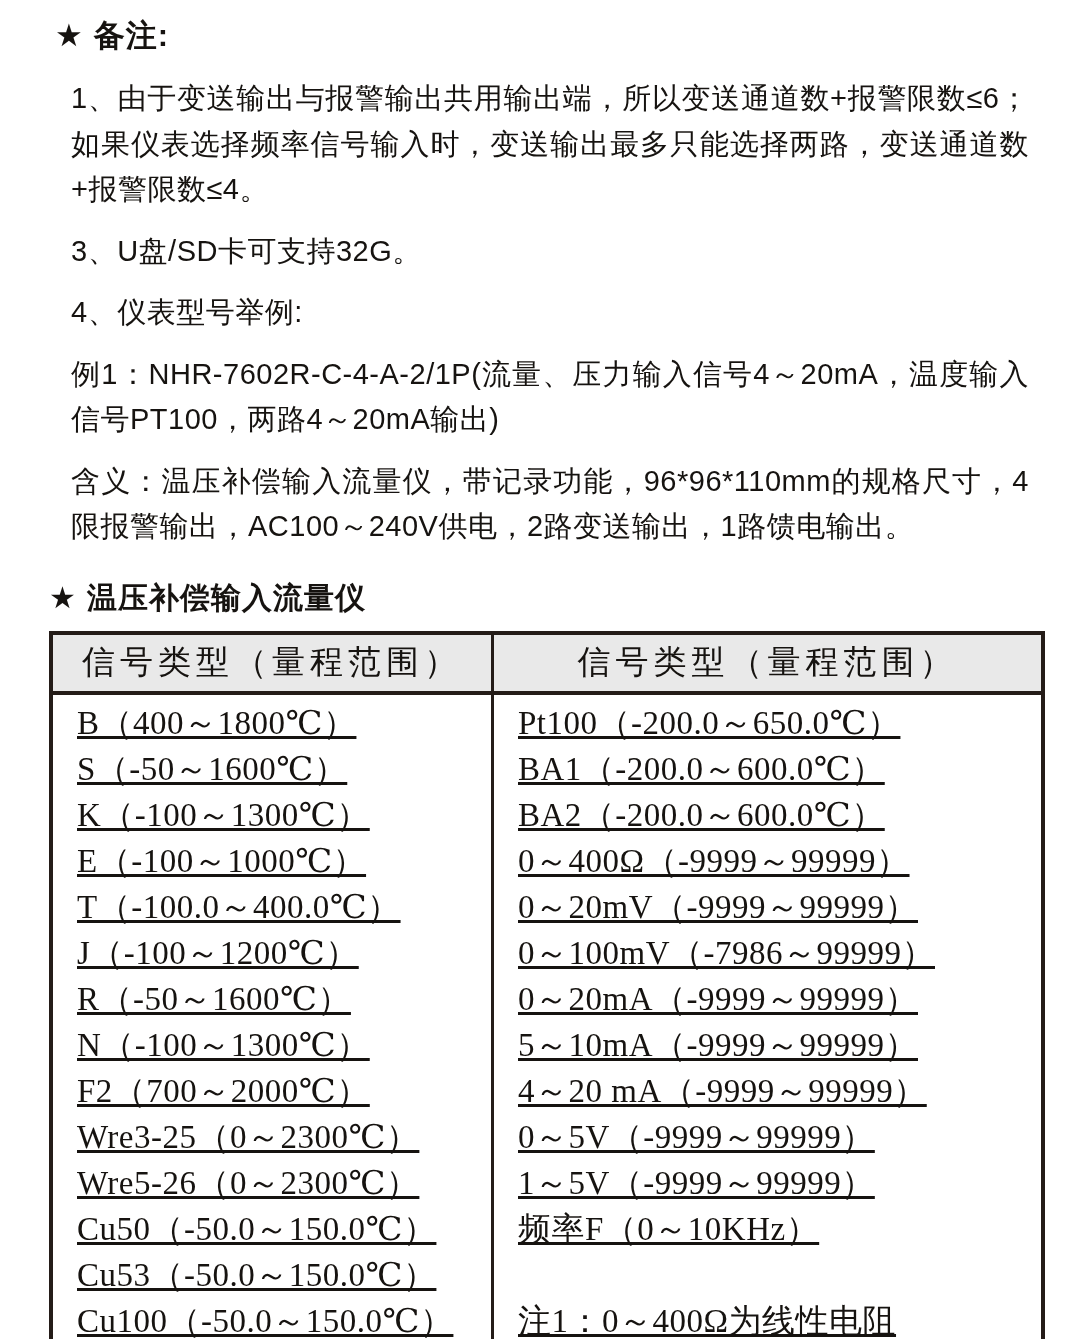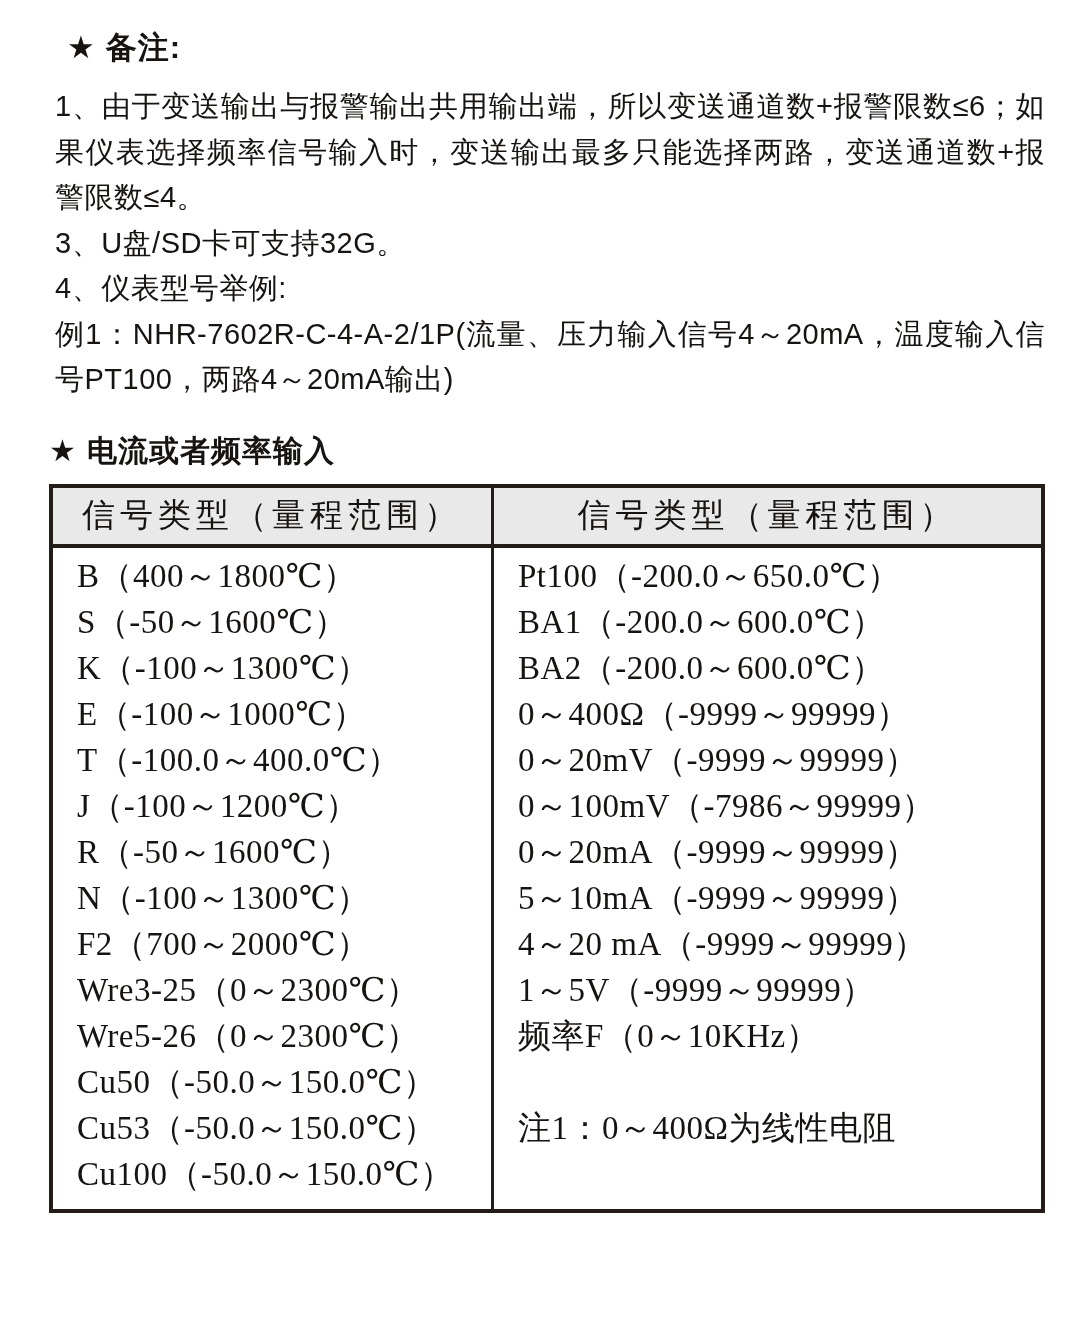--- a/index.html
+++ b/index.html
@@ -19,24 +19,24 @@
     position: absolute;
     top: 12px;
     left: 55px;
     width: 990px;
   }
   .remarks-title {
     font-size: 31px;
     font-weight: 700;
     line-height: 48px;
     letter-spacing: 1px;
-    margin: 12px;
+    margin: 0;
   }
   .note {
-    margin: 0;
+    margin: 16px;
     font-size: 29px;
     font-weight: 500;
     line-height: 45.5px;
     letter-spacing: 0.5px;
     text-align: justify;
   }
   .star {
     display: inline-block;
     margin-right: 10px;
     font-weight: 400;
@@ -86,35 +86,37 @@
   }
   .tbody .col-left, .tbody .col-right {
     padding: 5px 6px 12px 24px;
   }
   .cell-line {
     font-size: 33px;
     line-height: 46px;
     min-height: 46px;
     white-space: nowrap;
     letter-spacing: 0.5px;
+    text-decoration: underline;
   }
 </style>
 </head>
 <body>
 
 <div class="content">
 
   <h2 class="remarks-title"><span class="star">★</span><span>备注:</span></h2>
 
   <p class="note">1、由于变送输出与报警输出共用输出端，所以变送通道数+报警限数≤6；如果仪表选择频率信号输入时，变送输出最多只能选择两路，变送通道数+报警限数≤4。</p>
   <p class="note">3、U盘/SD卡可支持32G。</p>
   <p class="note">4、仪表型号举例:</p>
   <p class="note">例1：NHR-7602R-C-4-A-2/1P(流量、压力输入信号4～20mA，温度输入信号PT100，两路4～20mA输出)</p>
+  <p class="note">含义：温压补偿输入流量仪，带记录功能，96*96*110mm的规格尺寸，4限报警输出，AC100～240V供电，2路变送输出，1路馈电输出。</p>
 
-  <div class="signal-title"><span class="star">★</span><span>电流或者频率输入</span></div>
+  <div class="signal-title"><span class="star">★</span><span>温压补偿输入流量仪</span></div>
 
   <div class="signal-table">
     <div class="thead">
       <div class="th col-left">信号类型（量程范围）</div>
       <div class="th col-right">信号类型（量程范围）</div>
     </div>
     <div class="tbody">
       <div class="col-left">
         <div class="cell-line">B（400～1800℃）</div>
         <div class="cell-line">S（-50～1600℃）</div>
@@ -134,20 +136,21 @@
       <div class="col-right">
         <div class="cell-line">Pt100（-200.0～650.0℃）</div>
         <div class="cell-line">BA1（-200.0～600.0℃）</div>
         <div class="cell-line">BA2（-200.0～600.0℃）</div>
         <div class="cell-line">0～400Ω（-9999～99999）</div>
         <div class="cell-line">0～20mV（-9999～99999）</div>
         <div class="cell-line">0～100mV（-7986～99999）</div>
         <div class="cell-line">0～20mA（-9999～99999）</div>
         <div class="cell-line">5～10mA（-9999～99999）</div>
         <div class="cell-line">4～20 mA（-9999～99999）</div>
+        <div class="cell-line">0～5V（-9999～99999）</div>
         <div class="cell-line">1～5V（-9999～99999）</div>
         <div class="cell-line">频率F（0～10KHz）</div>
         <div class="cell-line"></div>
         <div class="cell-line">注1：0～400Ω为线性电阻</div>
       </div>
     </div>
   </div>
 
 </div>
 

